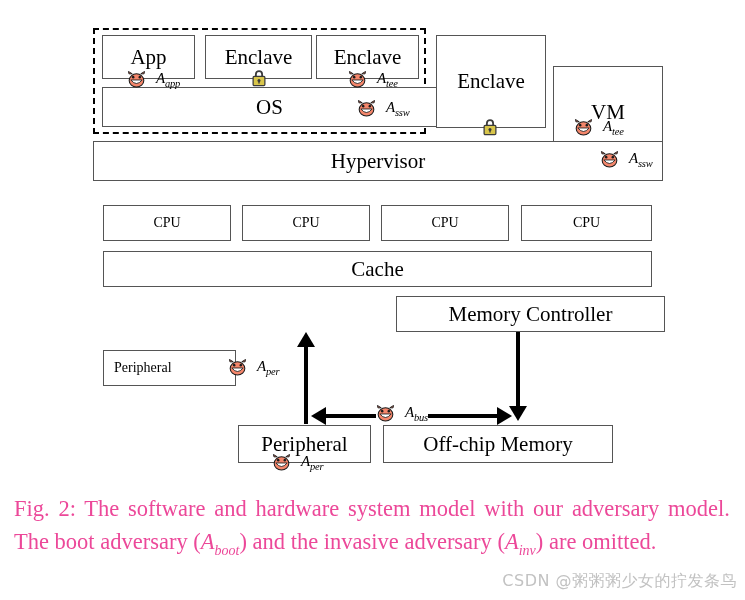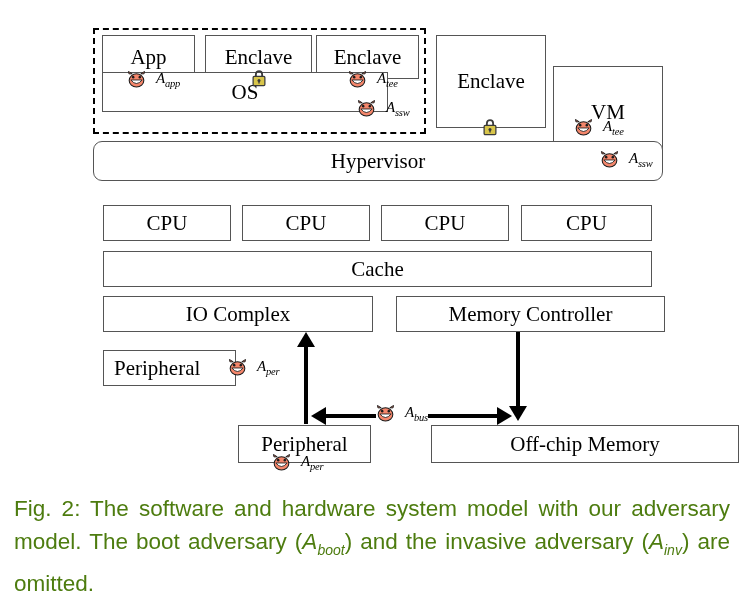--- a/index.html
+++ b/index.html
@@ -32,21 +32,21 @@
     align-items: center;
     justify-content: center;
   }
 
   .lbl {
     font-size: 21px;
     color: #000;
     line-height: 1;
     white-space: nowrap;
   }
-  .lbl-sm { font-size: 21px; text-align: center; }
+  .lbl-sm { font-size: 14px; text-align: center; }
 
   
   #sw-dashed {
     left: 93px; top: 28px;
     width: 333px; height: 106px;
     border: 2px dashed #000;
     background: transparent;
   }
 
   
@@ -136,23 +136,23 @@
     border-left: 15px solid #000;
   }
 
   
   #caption {
     position: absolute;
     left: 14px; top: 492px;
     width: 716px;
     font-size: 22.5px;
     line-height: 33px;
-    color: #4d7c0f;
+    color: #ec4899;
     text-align: justify;
-    font-family: Liberation Sans, sans-serif;
+    font-family: Liberation Serif, serif;
   }
   #caption .it { font-style: italic; }
   #caption .it sub { font-size: 14px; font-style: italic; }
 
   #watermark {
     position: absolute;
     right: 8px; bottom: 8px;
     font-size: 16px;
     color: #c2c2c2;
     font-family: "DejaVu Sans", "Liberation Sans", sans-serif;
@@ -172,33 +172,33 @@
   </div>
 
   <div class="abs boxed" style="left:205px; top:35px; width:107px; height:44px;">
     <span class="lbl">Enclave</span>
   </div>
 
   <div class="abs boxed" style="left:316px; top:35px; width:103px; height:44px;">
     <span class="lbl">Enclave</span>
   </div>
 
-  <div class="abs boxed" style="left:102px; top:72px; width:286px; height:40px;">
+  <div class="abs boxed" style="left:102px; top:87px; width:335px; height:40px;">
     <span class="lbl">OS</span>
   </div>
 
   <div class="abs boxed" style="left:436px; top:35px; width:110px; height:93px;">
     <span class="lbl">Enclave</span>
   </div>
 
   <div class="abs boxed" style="left:553px; top:35px; width:110px; height:93px;margin-top:31px;">
     <span class="lbl">VM</span>
   </div>
 
-  <div class="abs boxed" style="left:93px; top:141px; width:570px; height:40px;border-radius:9px;">
+  <div class="abs boxed" style="left:93px; top:141px; width:570px; height:40px;">
     <span class="lbl">Hypervisor</span>
   </div>
 
 
   <div class="abs boxed" style="left:103px; top:205px; width:128px; height:36px;">
     <span class="lbl-sm lbl">CPU</span>
   </div>
   <div class="abs boxed" style="left:242px; top:205px; width:128px; height:36px;">
     <span class="lbl-sm lbl">CPU</span>
   </div>
@@ -206,23 +206,20 @@
     <span class="lbl-sm lbl">CPU</span>
   </div>
   <div class="abs boxed" style="left:521px; top:205px; width:131px; height:36px;">
     <span class="lbl-sm lbl">CPU</span>
   </div>
 
   <div class="abs boxed" style="left:103px; top:251px; width:549px; height:36px;text-align:right;">
     <span class="lbl">Cache</span>
   </div>
 
-  <div class="abs boxed" style="left:103px; top:296px; width:270px; height:36px;">
-    <span class="lbl">IO Complex</span>
-  </div>
 
   <div class="abs boxed" style="left:396px; top:296px; width:269px; height:36px;">
     <span class="lbl">Memory Controller</span>
   </div>
 
   <div class="abs boxed" style="left:103px; top:350px; width:133px; height:36px; justify-content:flex-start; padding-left:10px;">
     <span class="lbl-sm lbl">Peripheral</span>
   </div>
 
   <div class="vline" style="left:304px; top:346px; height:78px;"></div>
@@ -231,21 +228,21 @@
   <div class="vline" style="left:516px; top:332px; height:78px;"></div>
   <div class="arrow-down" style="left:509px; top:406px;"></div>
 
   <div class="hline" style="left:324px; top:414px; width:175px;"></div>
   <div class="arrow-left" style="left:311px; top:407px;"></div>
   <div class="arrow-right" style="left:497px; top:407px;"></div>
 
   <div class="abs boxed" style="left:238px; top:425px; width:133px; height:38px;">
     <span class="lbl">Peripheral</span>
   </div>
-  <div class="abs boxed" style="left:383px; top:425px; width:308px; height:38px;margin-left:48px;">
+  <div class="abs boxed" style="left:383px; top:425px; width:230px; height:38px;">
     <span class="lbl">Off-chip Memory</span>
   </div>
 
   <div class="adv" style="left:127px; top:70px;">
     <span class="devil">
       <svg viewBox="0 0 40 36" width="19" height="17">
         <path d="M4 6 L3 1 L11 6 Z" fill="#f4866b" stroke="#1a1a1a" stroke-width="2" stroke-linejoin="round"></path>
         <path d="M36 6 L37 1 L29 6 Z" fill="#f4866b" stroke="#1a1a1a" stroke-width="2" stroke-linejoin="round"></path>
         <ellipse cx="20" cy="20" rx="15.5" ry="14" fill="#f4866b" stroke="#1a1a1a" stroke-width="2.2"></ellipse>
         <path d="M8 19 Q20 34 32 19 Z" fill="#ffffff" stroke="#1a1a1a" stroke-width="1.8" stroke-linejoin="round"></path>
@@ -369,14 +366,15 @@
       <rect x="2.5" y="10.5" width="17" height="13.5" rx="1.6" fill="#d8c54a" stroke="#3a3a3a" stroke-width="1.8"></rect>
       <circle cx="11" cy="16.5" r="2.2" fill="#3a3a3a"></circle>
       <rect x="10" y="16.5" width="2" height="4.5" fill="#3a3a3a"></rect>
     </svg>
   </div>
 
   <div id="caption">
     <span>Fig. 2:</span><span> The software and hardware system model with our adversary model. The boot adversary (</span><span class="it"><span>A</span><sub>boot</sub></span><span>) and the invasive adversary (</span><span class="it"><span>A</span><sub>inv</sub></span><span>) are omitted.</span>
   </div>
 
+  <div id="watermark">CSDN @粥粥粥少女的拧发条鸟</div>
 
 </div>
 
 </body></html>

